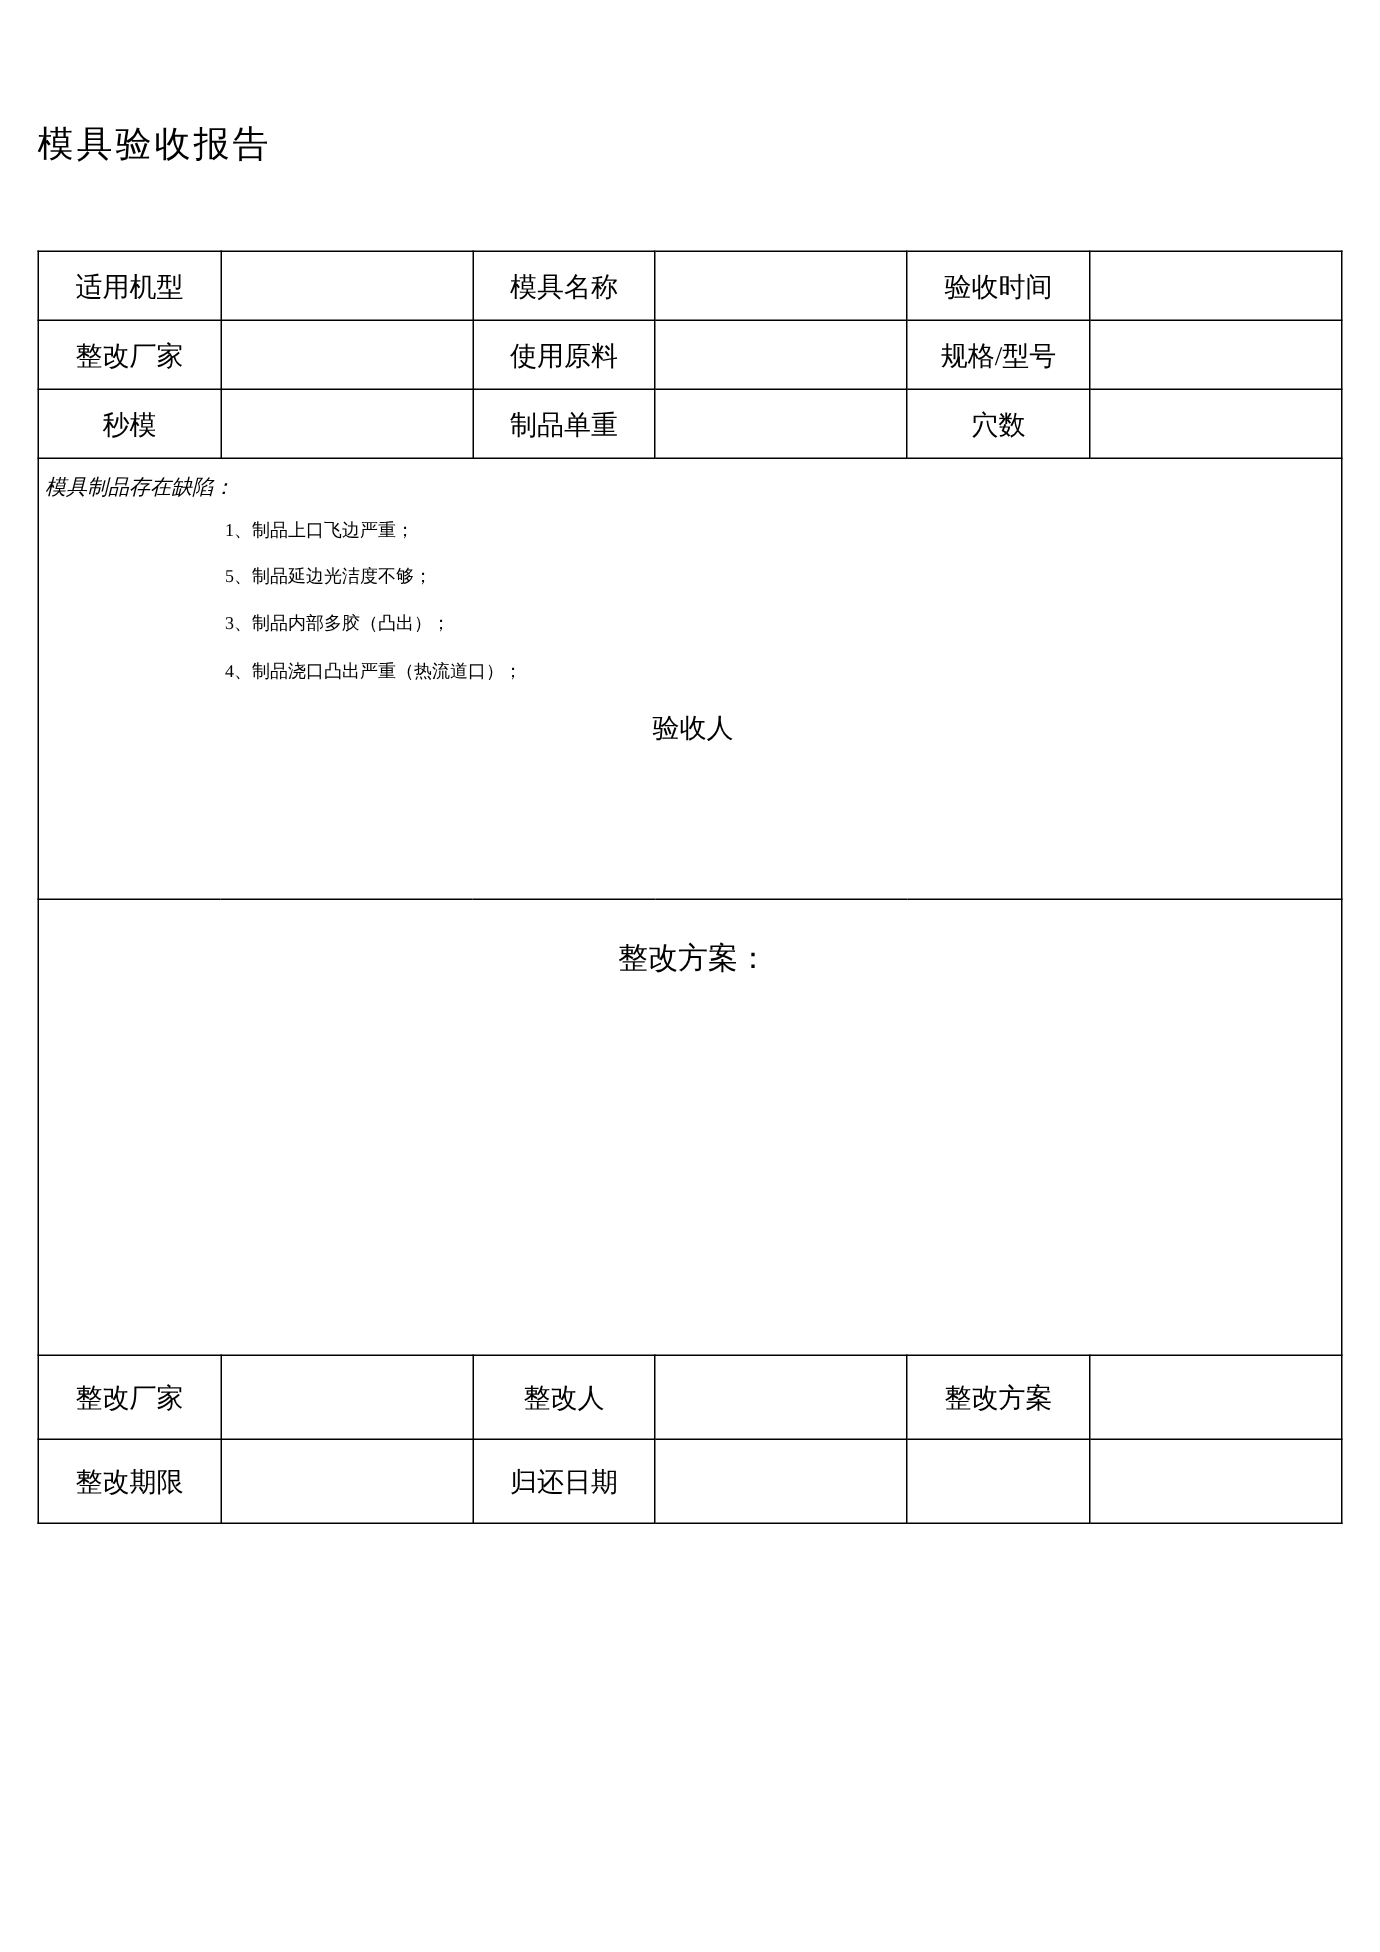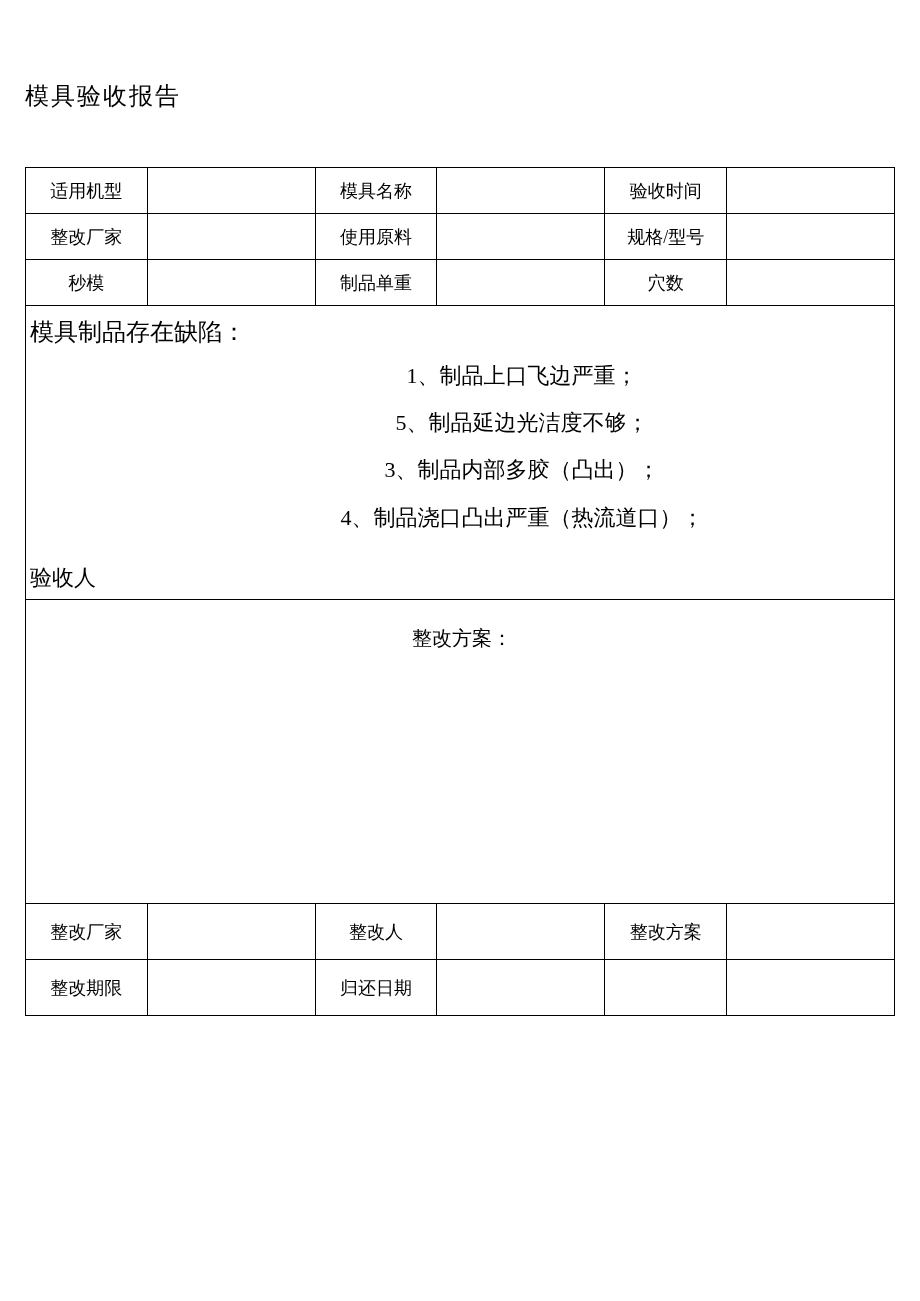--- a/index.html
+++ b/index.html
@@ -44,32 +44,33 @@
       height: 294px;
       text-align: left;
       vertical-align: top;
       padding: 10px 0 0 4px;
     }
     .defects-content {
       text-align: left;
     }
     .defects-header {
       margin-bottom: 10px;
-      font-size: 24px;
+      font-size: 14px;
+      font-style: italic;
     }
     .defect-item {
       margin-left: 120px;
       margin-bottom: 12px;
-      font-size: 22px;
+      font-size: 12px;
       line-height: 1.6;
-      text-align: center;
     }
     .inspector {
-      margin-top: 28px;
-      font-size: 22px;
+      text-align: center;
+      margin-top: 16px;
+      font-size: 18px;
     }
     .rectification-section {
       height: 304px;
       text-align: center;
       vertical-align: top;
       padding: 25px 0 0 4px;
       font-size: 20px;
     }
     .tall-row td {
       height: 56px;

